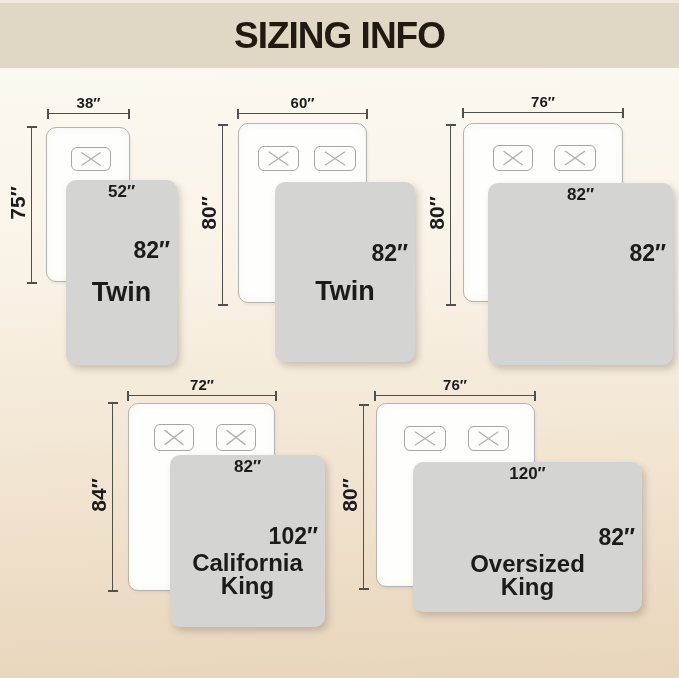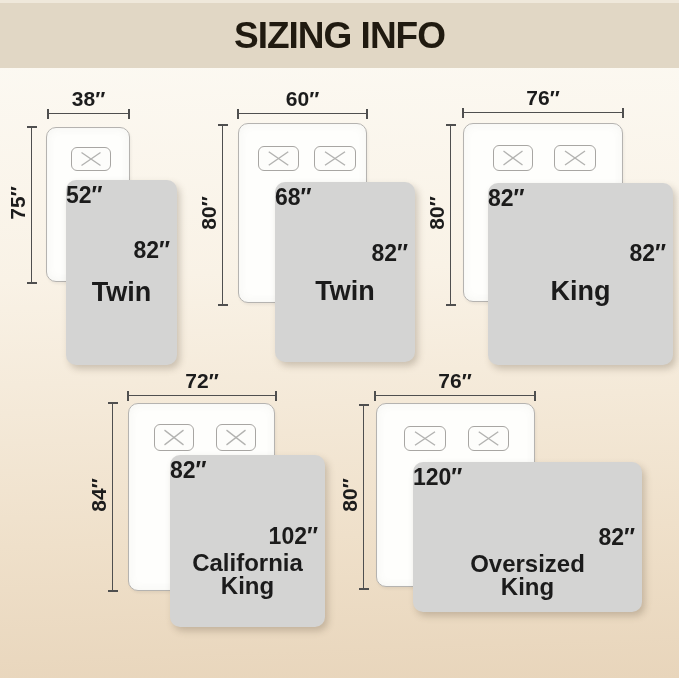--- a/index.html
+++ b/index.html
@@ -17,21 +17,21 @@
   .header h1{
     margin:0;font-size:37px;font-weight:700;letter-spacing:-1px;color:#201a10;
   }
   
   .hdim{position:absolute;height:0;border-top:1.5px solid #4f4f4f;}
   .hdim::before,.hdim::after{content:"";position:absolute;top:-5.5px;width:1.5px;height:10px;background:#4f4f4f;}
   .hdim::before{left:-0.75px;}
   .hdim::after{right:-0.75px;}
   .hdim-label{
     position:absolute;left:50%;transform:translateX(-50%);bottom:3px;
-    font-size:21px;font-weight:700;color:#1c1c1c;white-space:nowrap;
+    font-size:15px;font-weight:700;color:#1c1c1c;white-space:nowrap;
   }
   .vdim{position:absolute;width:0;border-left:1.5px solid #4f4f4f;}
   .vdim::before,.vdim::after{content:"";position:absolute;left:-5.5px;width:10px;height:1.5px;background:#4f4f4f;}
   .vdim::before{top:-0.75px;}
   .vdim::after{bottom:-0.75px;}
   .vdim-label{
     position:absolute;left:-50px;top:50%;width:72px;margin-top:-14px;text-align:center;
     transform:rotate(-90deg);font-size:21px;font-weight:700;color:#1c1c1c;white-space:nowrap;
   }
   
@@ -42,21 +42,21 @@
   .pillow{
     position:absolute;background:#fdfdfb;border:1px solid #a8a6a3;border-radius:6px;box-sizing:border-box;
   }
   .pillow svg{position:absolute;left:0;top:0;width:100%;height:100%;}
   .pillow line{stroke:#b2b2b0;stroke-width:1.4;}
   
   .blanket{
     position:absolute;background:#d4d4d3;border-radius:10px;
     box-shadow:3px 4px 7px rgba(93,78,60,0.28);color:#1b1b1b;
   }
-  .b-top{position:absolute;top:2px;left:0;width:100%;text-align:left;font-size:23px;font-weight:700;}
+  .b-top{position:absolute;top:2px;left:0;width:100%;text-align:center;font-size:17px;font-weight:700;}
   .b-right{position:absolute;right:7px;font-size:23px;font-weight:700;}
   .b-name{position:absolute;left:0;width:100%;text-align:center;font-size:27px;font-weight:700;}
   .b-name.two-line{font-size:24px;line-height:23px;}
   .b-name.narrow{left:50%;width:170px;margin-left:-85px;}
   
   .footer{
     position:absolute;left:0;bottom:3px;width:679px;text-align:center;
   }
   .footer .disclaimer{
     display:inline-block;width:640px;font-size:15px;line-height:19px;color:#57524b;
@@ -108,21 +108,20 @@
           </svg>
       </div>
       <div class="pillow" style="left:75px;top:22px;width:42px;height:25px">
         <svg viewBox="0 0 40 24" preserveAspectRatio="none">
             <line x1="10" y1="5" x2="30" y2="19"></line>
             <line x1="30" y1="5" x2="10" y2="19"></line>
           </svg>
       </div>
     </div>
     <div class="blanket" style="left:275px;top:182px;width:140px;height:180px">
-      <div class="b-top">68″</div>
       <div class="b-right" style="top:58px">82″</div>
       <div class="b-name" style="top:94px">Twin</div>
     </div>
   </div>
 
   <div>
     <div class="hdim" style="left:463px;top:112px;width:160px">
       <span class="hdim-label">76″</span>
     </div>
     <div class="vdim" style="left:450px;top:125px;height:180px">
@@ -138,21 +137,20 @@
       <div class="pillow" style="left:90px;top:21px;width:42px;height:26px">
         <svg viewBox="0 0 40 24" preserveAspectRatio="none">
             <line x1="10" y1="5" x2="30" y2="19"></line>
             <line x1="30" y1="5" x2="10" y2="19"></line>
           </svg>
       </div>
     </div>
     <div class="blanket" style="left:488px;top:183px;width:185px;height:182px">
       <div class="b-top">82″</div>
       <div class="b-right" style="top:57px">82″</div>
-      <div class="b-name" style="top:93px">King</div>
     </div>
   </div>
 
   <div>
     <div class="hdim" style="left:128px;top:395px;width:148px">
       <span class="hdim-label">72″</span>
     </div>
     <div class="vdim" style="left:112px;top:403px;height:188px">
       <span class="vdim-label">84″</span>
     </div>

